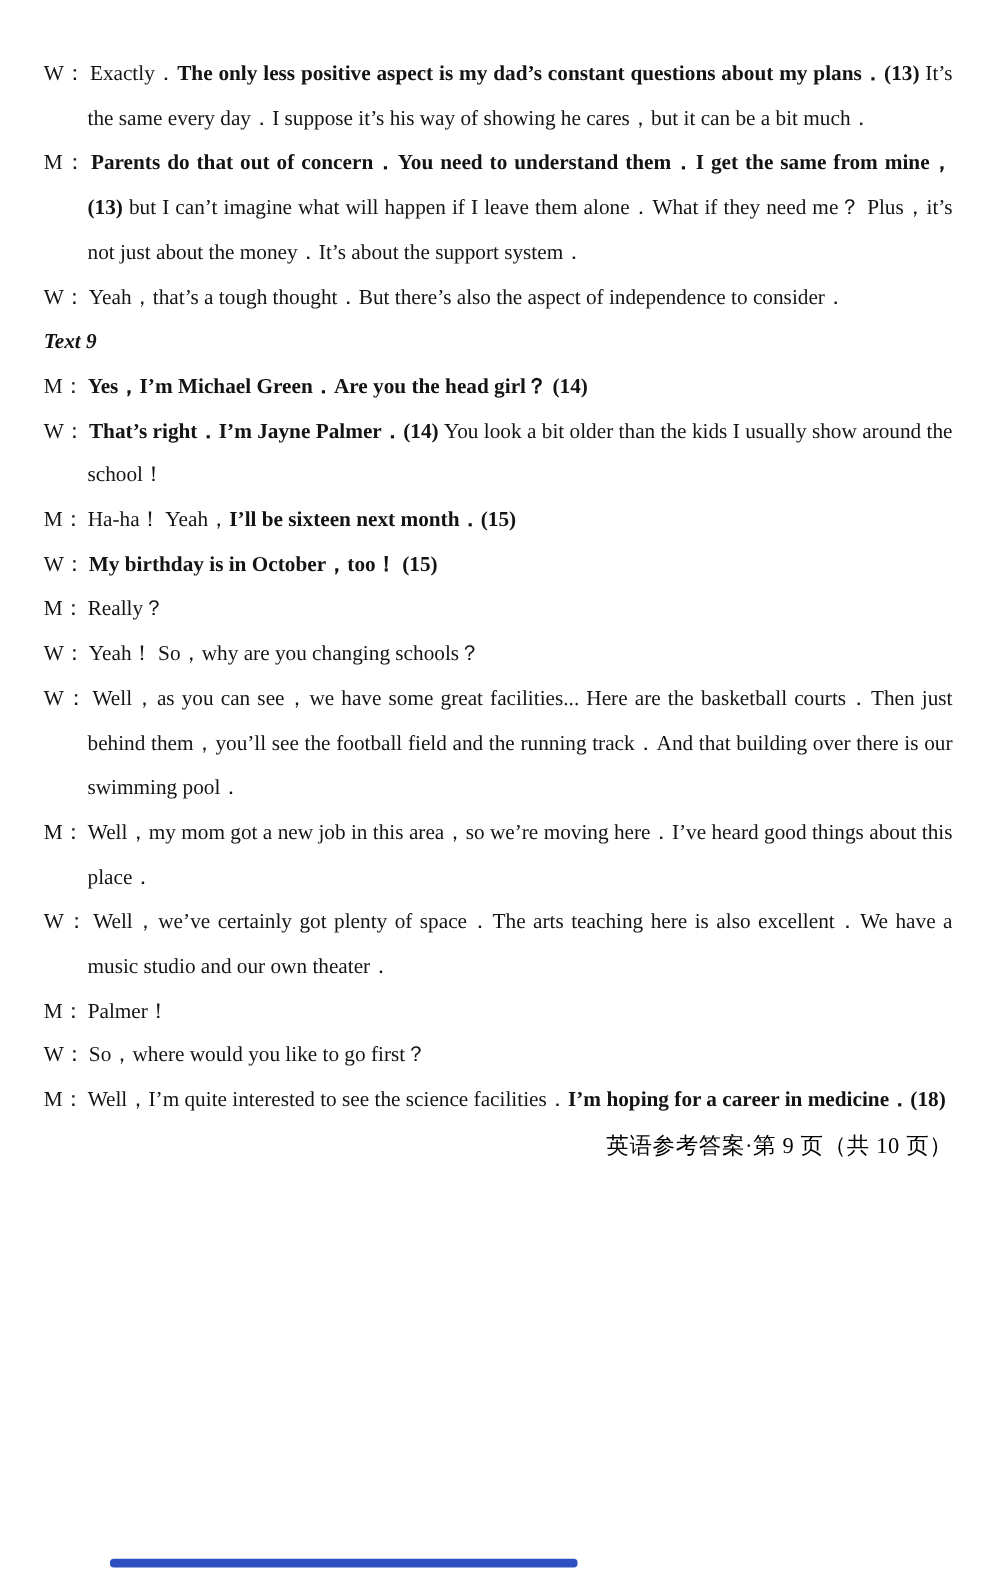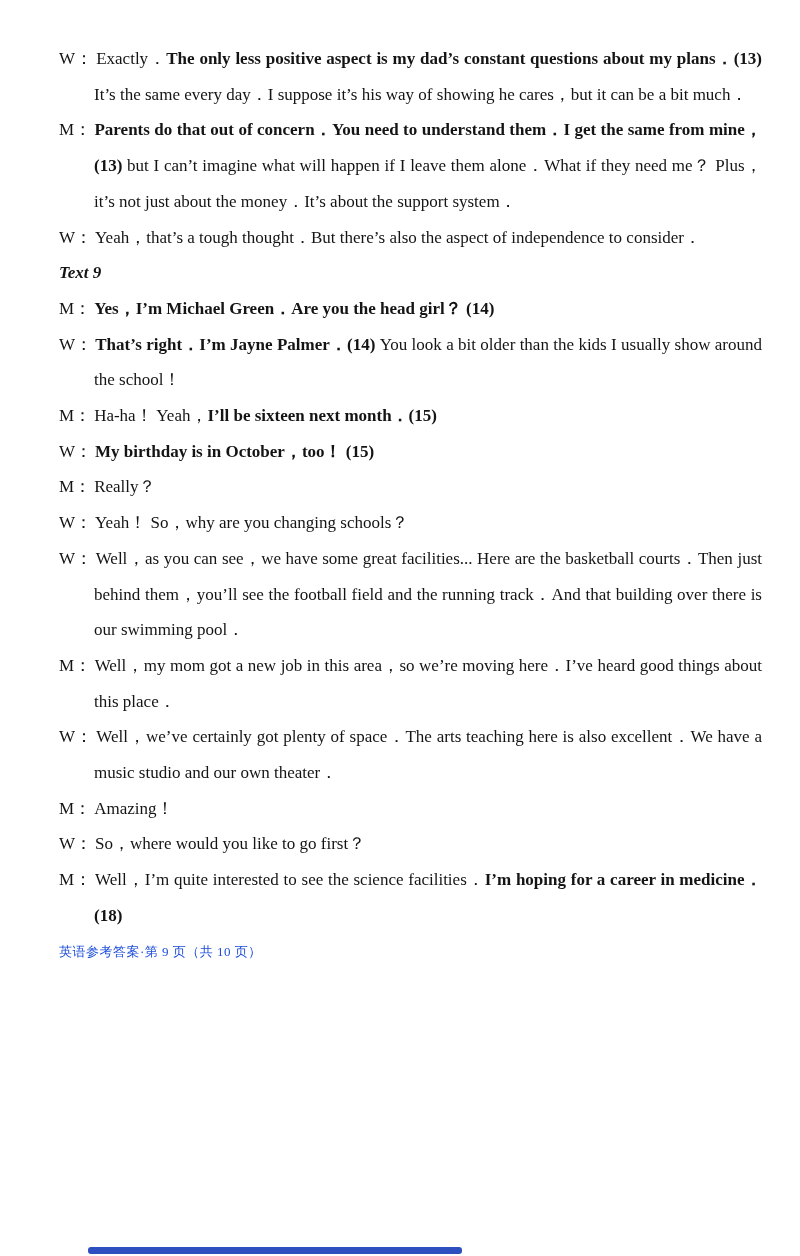--- a/index.html
+++ b/index.html
@@ -13,21 +13,20 @@
     width: 800px;
     height: 1256px;
     overflow: hidden;
     color: #111111;
   }
   .page {
     position: absolute;
     left: 35px;
     right: 38px;
     top: 41px;
-    margin-left: 24px;
   }
   .para {
     font-size: 17px;
     line-height: 35.7px;
     text-align: justify;
     text-justify: inter-word;
     padding-left: 35px;
     text-indent: -35px;
     color: #141414;
   }
@@ -35,24 +34,24 @@
     font-weight: bold;
     padding-left: 0;
     text-indent: 0;
     font-style: italic;
   }
   .spk { margin-right: 3px; }
   .b { font-weight: bold; }
   .r { font-weight: normal; }
   .footer {
     margin-top: 7px;
-    text-align: left;
-    font-size: 13px;
+    text-align: right;
+    font-size: 18px;
     line-height: 22px;
-    color: #1d4ed8;
+    color: #000000;
     letter-spacing: 0.5px;
   }
   .accent-bar {
     position: absolute;
     left: 88px;
     bottom: 2px;
     width: 374px;
     height: 7px;
     border-radius: 3px;
   }
@@ -68,20 +67,20 @@
       <p class="para heading">Text 9</p>
       <p class="para"><span class="spk">M：</span><span class="b">Yes，I’m Michael Green．Are you the head girl？ (14)</span></p>
       <p class="para"><span class="spk">W：</span><span class="b">That’s right．I’m Jayne Palmer．(14) </span><span class="r">You look a bit older than the kids I usually show around the school！</span></p>
       <p class="para"><span class="spk">M：</span><span class="r">Ha-ha！ Yeah，</span><span class="b">I’ll be sixteen next month．(15)</span></p>
       <p class="para"><span class="spk">W：</span><span class="b">My birthday is in October，too！ (15)</span></p>
       <p class="para"><span class="spk">M：</span><span class="r">Really？</span></p>
       <p class="para"><span class="spk">W：</span><span class="r">Yeah！ So，why are you changing schools？</span></p>
       <p class="para"><span class="spk">W：</span><span class="r">Well，as you can see，we have some great facilities... Here are the basketball courts．Then just behind them，you’ll see the football field and the running track．And that building over there is our swimming pool．</span></p>
       <p class="para"><span class="spk">M：</span><span class="r">Well，my mom got a new job in this area，so we’re moving here．I’ve heard good things about this place．</span></p>
       <p class="para"><span class="spk">W：</span><span class="r">Well，we’ve certainly got plenty of space．The arts teaching here is also excellent．We have a music studio and our own theater．</span></p>
-      <p class="para"><span class="spk">M：</span><span class="r">Amazing！</span></p>
+      <p class="para"><span class="spk">M：</span><span class="r">Palmer！</span></p>
       <p class="para"><span class="spk">W：</span><span class="r">So，where would you like to go first？</span></p>
       <p class="para"><span class="spk">M：</span><span class="r">Well，I’m quite interested to see the science facilities．</span><span class="b">I’m hoping for a career in medicine．(18)</span></p>
     </div>
   <div class="footer">英语参考答案·第 9 页（共 10 页）</div>
 </div>
 
 <div class="accent-bar" style="background: rgb(46, 79, 192);"></div>
 
 </body></html>

